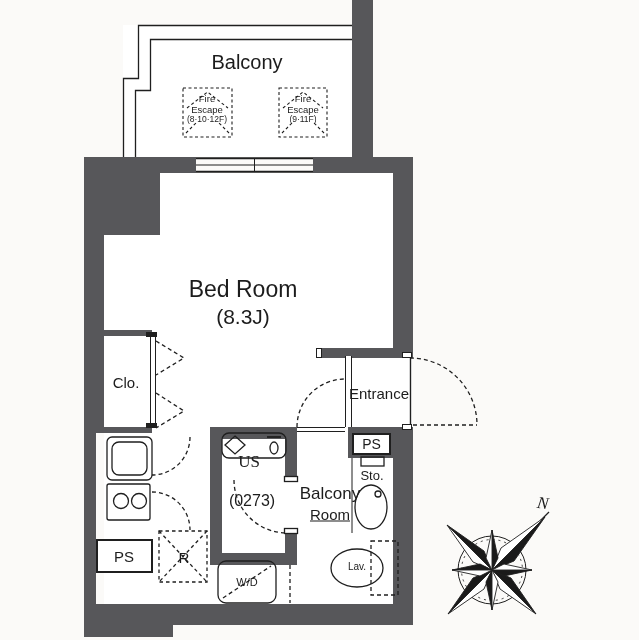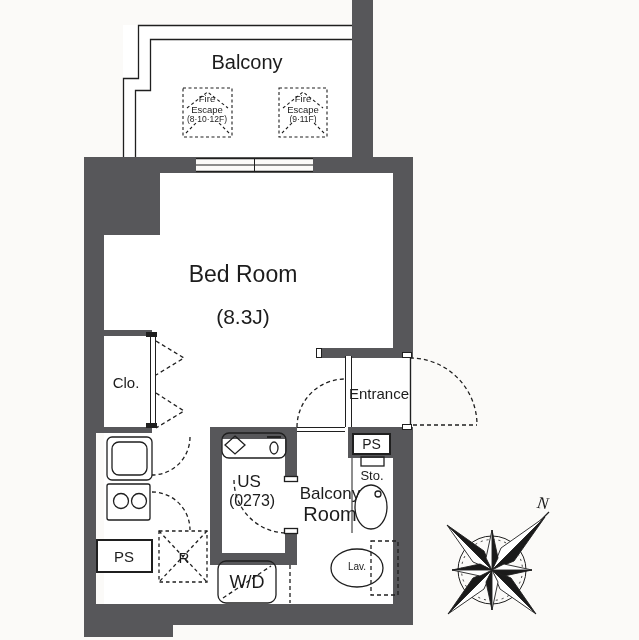--- a/index.html
+++ b/index.html
@@ -182,35 +182,35 @@
     <div>Fire</div>
     <div>Escape</div>
     <div style="font-size:8.5px;">(8·10·12F)</div>
   </div>
   <div class="label fe-lines" style="left:303px;top:109px;font-size:9.5px;">
     <div>Fire</div>
     <div>Escape</div>
     <div style="font-size:8.5px;">(9·11F)</div>
   </div>
 
-  <div class="label" style="left:243px;top:274px;font-size:23px;text-align:center;">Bed Room</div>
+  <div class="label" style="left:243px;top:289px;font-size:23px;text-align:center;">Bed Room</div>
   <div class="label" style="left:243px;top:316px;font-size:21px;">(8.3J)</div>
 
   <div class="label" style="left:126px;top:382px;font-size:15px;">Clo.</div>
   <div class="label" style="left:379px;top:393px;font-size:15px;">Entrance</div>
 
   <div class="label" style="left:371.5px;top:444px;font-size:14px;">PS</div>
   <div class="label" style="left:372px;top:475px;font-size:13px;">Sto.</div>
 
-  <div class="label" style="left:249px;top:481px;font-size:17px;">US</div>
+  <div class="label" style="left:249px;top:461px;font-size:17px;font-family:Liberation Serif, serif;">US</div>
   <div class="label" style="left:252px;top:501px;font-size:16px;">(0273)</div>
 
   <div class="label" style="left:330px;top:493px;font-size:17px;">Balcony</div>
-  <div class="label" style="left:330px;top:514px;font-size:20px;">Room</div>
+  <div class="label" style="left:330px;top:514px;font-size:15px;text-decoration:underline;">Room</div>
 
   <div class="label" style="left:357px;top:567px;font-size:10px;">Lav.</div>
   <div class="label" style="left:184px;top:557px;font-size:15px;">R</div>
-  <div class="label" style="left:247px;top:582px;font-size:18px;text-align:right;">W/D</div>
+  <div class="label" style="left:247px;top:582px;font-size:11px;text-align:right;">W/D</div>
   <div class="label" style="left:124px;top:556px;font-size:15px;">PS</div>
 
   <div class="label" style="left:543px;top:503px;font-size:17px;font-family:'Liberation Serif','DejaVu Serif',serif;font-style:italic;transform:translate(-50%,-50%) rotate(8deg);">N</div>
 
 </div>
 
 </body></html>

